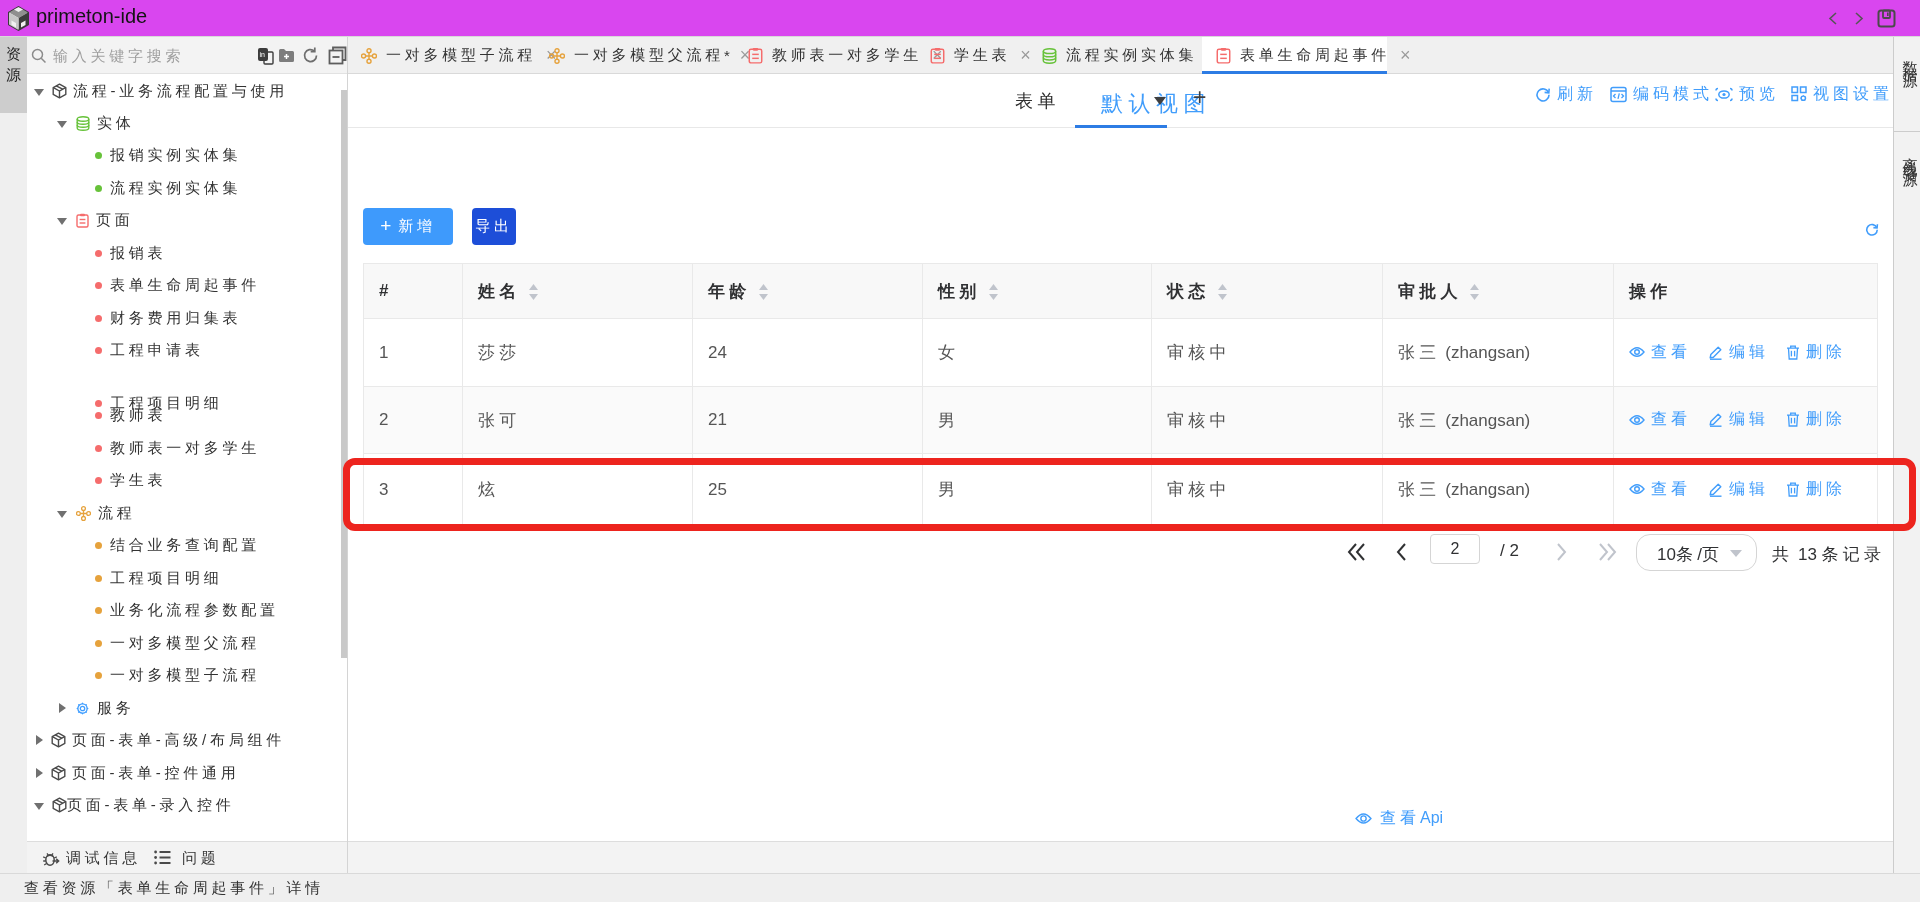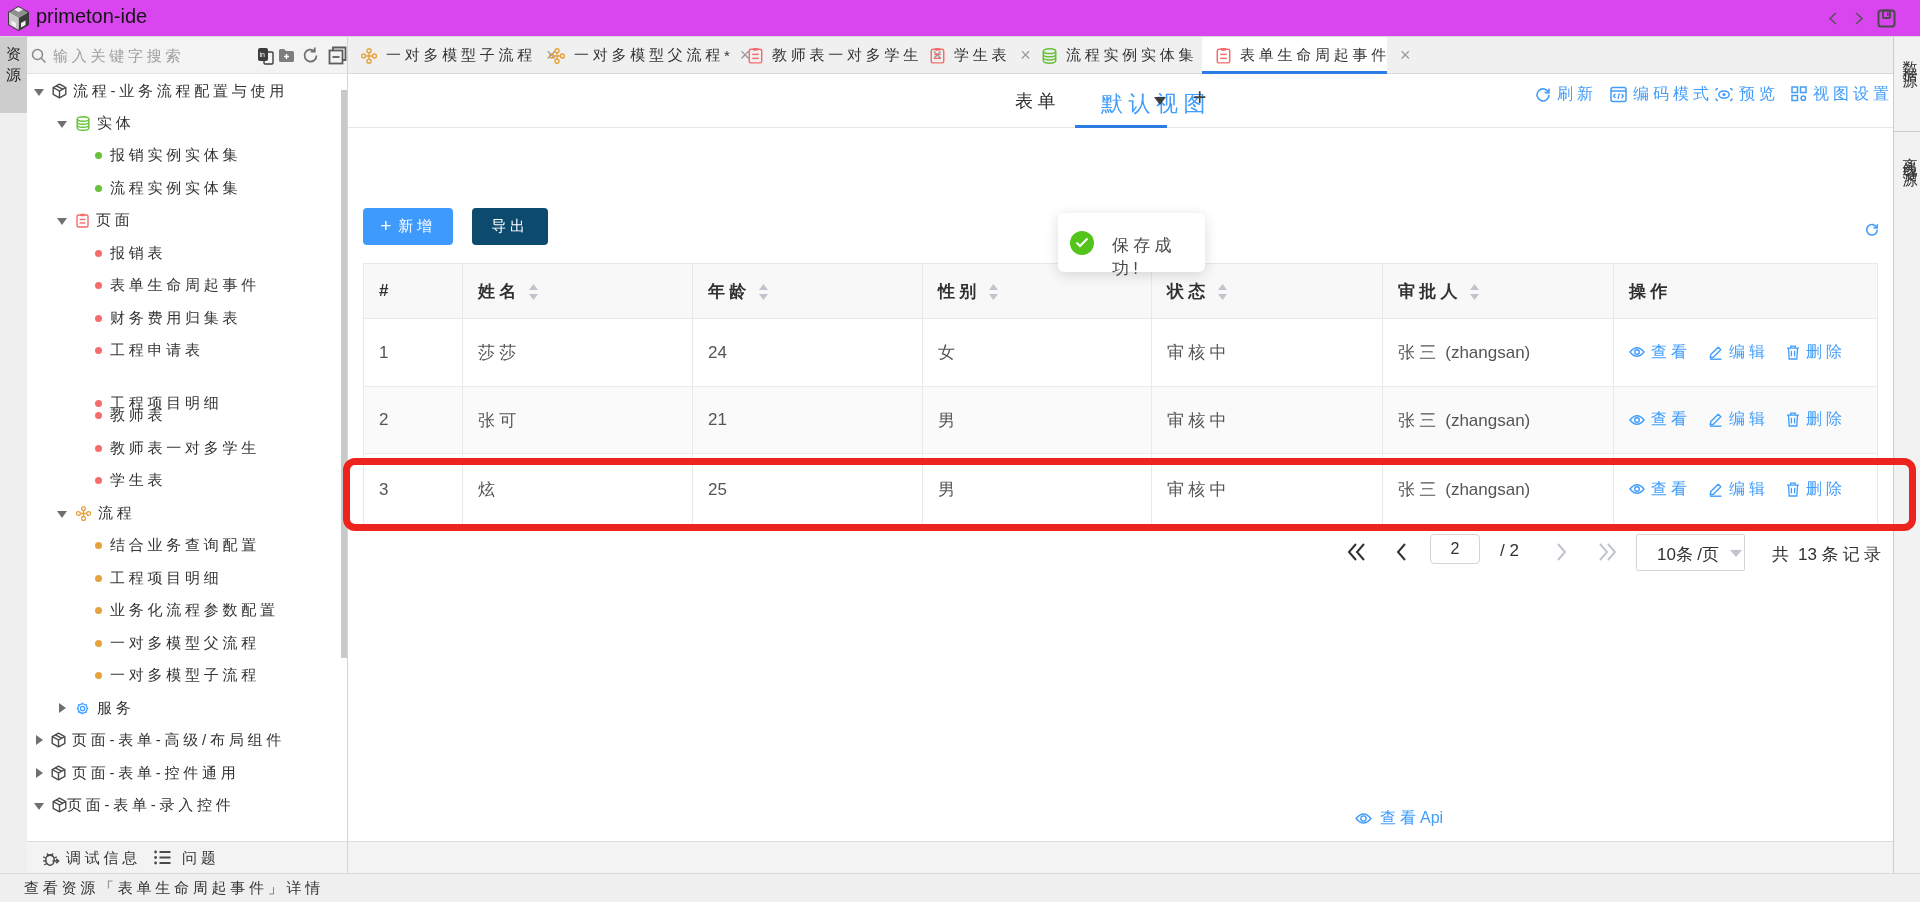--- a/index.html
+++ b/index.html
@@ -371,30 +371,23 @@
           <path d="M12.3 9.3 L12.3 10 M12.3 14.4 L12.3 15.1 M9.4 12.2 L10.1 12.2 M14.5 12.2 L15.2 12.2 M10.2 10.1 L10.7 10.6 M13.9 13.8 L14.4 14.3 M10.2 14.3 L10.7 13.8 M13.9 10.6 L14.4 10.1" stroke="#419dfb" stroke-width="1.2"></path>
         </svg>
   <span class="cj" style="margin-left:6px">视图设置</span>
       </div>
 </div>
 <div id="content" class="abs" style="left:0;top:139px;width:1545px;height:665px">
  <div class="abs flex" style="left:15px;top:32px;width:90px;height:37px;background:#3e9afc;border-radius:4px;color:#fff;justify-content:center">
         <span style="font-size:19px;font-weight:400;margin-top:-2px">+</span>
         <span class="cj" style="font-size:15px;margin-left:7px">新增</span>
       </div>
- <div class="abs flex" style="left:124px;top:32px;width:76px;height:37px;background:#0c4a6e;border-radius:4px;color:#fff;justify-content:center">
+ <div class="abs flex" style="left:124px;top:32px;width:44px;height:37px;background:#1d4ed8;border-radius:4px;color:#fff;justify-content:center">
         <span class="cj" style="font-size:15px">导出</span>
       </div>
- <div class="abs" style="left:710px;top:37px;width:147px;height:59px;background:#fff;border-radius:6px;box-shadow:0 3px 14px rgba(0,0,0,0.14);z-index:20">
-   <div class="abs" style="left:12px;top:18px;width:24px;height:24px;border-radius:50%;background:#52c41a"></div>
-   <svg class="abs" style="left:17px;top:24px" width="14" height="11" viewBox="0 0 14 11">
-          <path d="M1.5 5.5 L5 9 L12.5 1.5" fill="none" stroke="#fff" stroke-width="2"></path>
-        </svg>
-   <span class="abs cj" style="left:54px;top:21px;font-size:17px;color:#4a4a4a">保存成功!</span>
- </div>
  <svg class="abs" style="left:1517px;top:46px" width="14" height="14" viewBox="0 0 16 16">
         <path d="M13.5 6.5 A6 6 0 1 0 14 8.8" fill="none" stroke="#419dfb" stroke-width="1.8"></path>
         <path d="M14.2 2.6 L13.8 6.8 L9.6 6.4" fill="none" stroke="#419dfb" stroke-width="1.8"></path>
       </svg>
  <table id="tbl" cellspacing="0">
         <tbody>
           <tr style="height:55px">
             <th style="width:99px"><span>#</span></th>
             <th style="width:230px"><span class="cj">姓名</span><svg class="sort" width="11" height="18" viewBox="0 0 11 18">
                 <path d="M5.5 1 L10 7 L1 7 Z" fill="#c0c4cc"></path>
@@ -519,21 +512,21 @@
  <div class="abs" style="left:1208px;top:366px">
         <svg width="12" height="20" viewBox="0 0 12 20">
           <path d="M2 2 L9 10 L2 18" fill="none" stroke="#c0c4cc" stroke-width="2"></path>
         </svg>
       </div>
  <div class="abs" style="left:1250px;top:366px">
         <svg width="19" height="20" viewBox="0 0 19 20">
           <path d="M2 2 L9 10 L2 18 M10 2 L17 10 L10 18" fill="none" stroke="#c0c4cc" stroke-width="2"></path>
         </svg>
       </div>
- <div class="abs" style="left:1288px;top:358px;width:109px;height:37px;border:1px solid #d5d5d5;border-radius:2px">
+ <div class="abs" style="left:1288px;top:358px;width:121px;height:37px;border:1px solid #d5d5d5;border-radius:14px">
    <span class="abs" style="left:20px;top:8px;font-size:17px;color:#303133">10<span class="cj">条</span>/<span class="cj">页</span></span>
    <span class="abs" style="left:93px;top:15px;width:0;height:0;border-left:6px solid transparent;border-right:6px solid transparent;border-top:7px solid #c0c4cc"></span>
  </div>
  <span class="abs" style="left:1424px;top:367px;font-size:17px;color:#303133"><span class="cj">共</span> 13 <span class="cj">条记录</span></span>
  <div class="abs hlink" style="left:1007px;top:632px">
   <svg width="17" height="13" viewBox="0 0 16 12">
           <path d="M1 6 Q8 -2.5 15 6 Q8 14.5 1 6 Z" fill="none" stroke="#419dfb" stroke-width="1.3"></path>
           <circle cx="8" cy="6" r="2.5" fill="none" stroke="#419dfb" stroke-width="1.3"></circle>
         </svg>
   <span style="margin-left:8px"><span class="cj">查看</span>Api</span>

